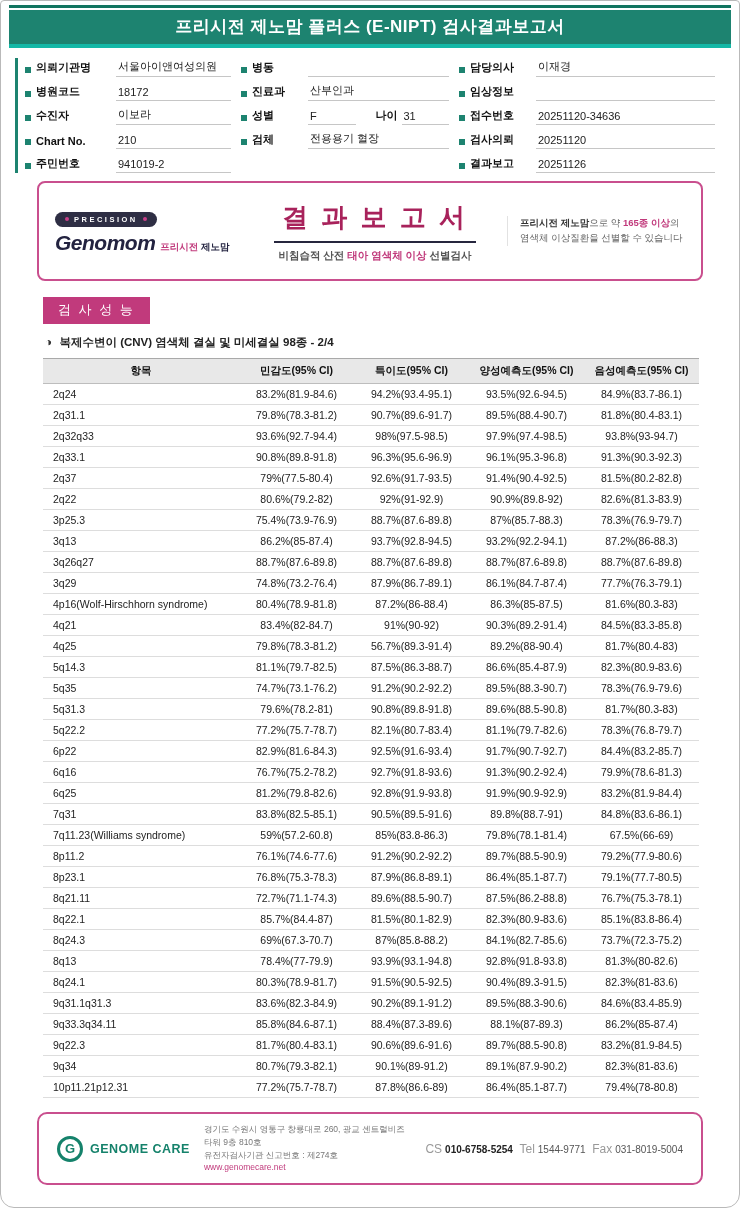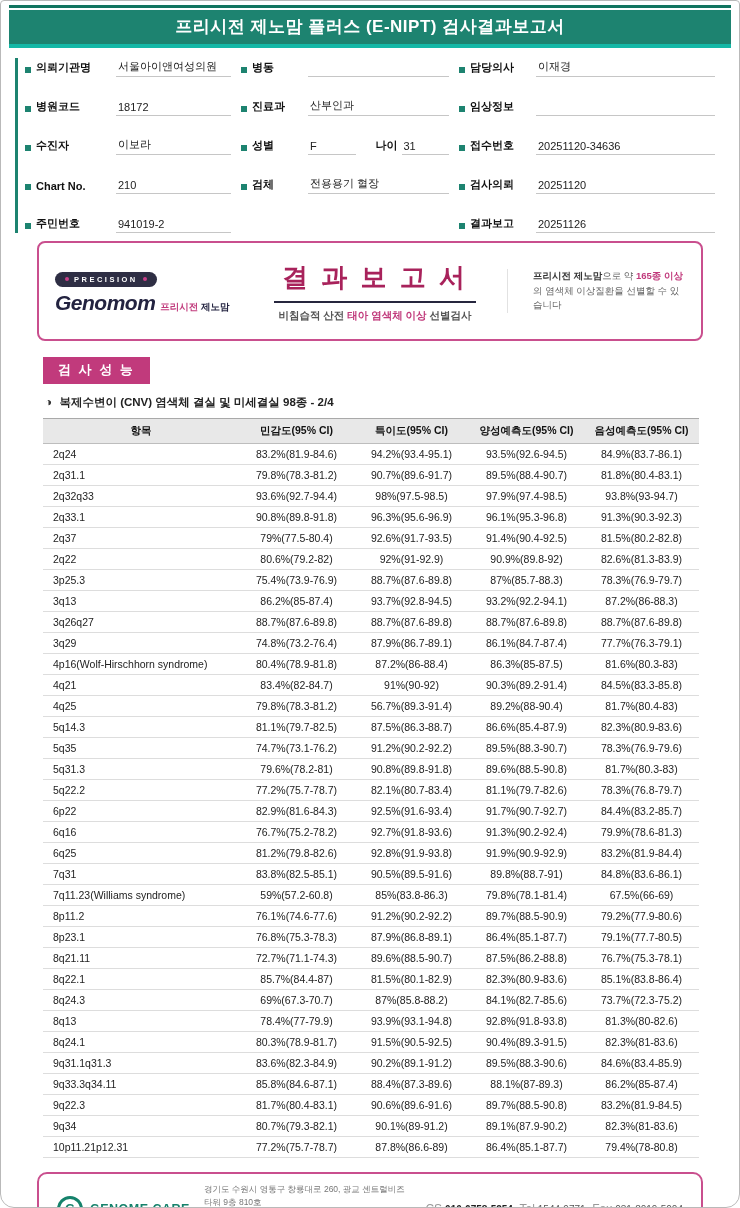--- a/index.html
+++ b/index.html
@@ -10,21 +10,21 @@
           overflow:hidden; position:relative; }
 
   
   .titlebar { margin:4px 8px 0; border-top:3px solid #11745f; padding-top:2px; }
   .titlebar-inner { background:#1d8370; color:#fff; font-weight:bold; font-size:17px;
                     text-align:center; padding:5px 0 6px; letter-spacing:0.5px;
                     border-bottom:4px solid #14b8a6; }
 
   
   .info { display:flex; margin:10px 14px 6px; border-left:3px solid #1d8370; padding-left:7px; }
-  .info-col { display:flex; flex-direction:column; gap:20px; }
+  .info-col { display:flex; flex-direction:column; gap:5px; }
   .info-col1 { width:216px; } .info-col2 { width:218px; } .info-col3 { flex:1; }
   .info-row { display:flex; align-items:flex-end; min-height:19px; }
   .sq { width:6px; height:6px; background:#1d8370; margin:0 5px 4px 0; flex:none; }
   .info-label { font-weight:bold; font-size:11px; color:#111; white-space:nowrap; padding-bottom:2px; }
   .info-col1 .info-label { width:80px; }
   .info-col2 .info-label { width:56px; }
   .info-col3 .info-label { width:66px; }
   .info-label.sub { width:auto !important; margin:0 4px 0 10px; }
   .info-value { flex:1; font-size:11px; color:#222; border-bottom:1px solid #c6c6c6;
                 padding:0 2px 2px; min-height:15px; margin-right:10px; }
@@ -38,27 +38,27 @@
   .badge-dot { width:4px; height:4px; border-radius:50%; background:#c9408a; }
   .brand-row { margin-top:4px; display:flex; align-items:baseline; gap:5px; }
   .brand { font-size:21px; font-weight:800; color:#232340; letter-spacing:-0.5px;font-style:italic; }
   .brand-kr { font-size:9.5px; font-weight:bold; white-space:nowrap; }
   .kr1 { color:#c13a7c; } .kr2 { color:#232340; }
   .title-block { flex:1; text-align:center; }
   .report-title { display:inline-block; font-size:26px; font-weight:800; color:#a8225b;
                   letter-spacing:3px; border-bottom:2px solid #26263e; padding:0 8px 6px; white-space:nowrap; }
   .report-sub { margin-top:6px; font-size:10.5px; color:#555; font-weight:bold; }
   .hl { color:#c13a7c; font-weight:bold; }
-  .side-note { width:178px; border-left:1px solid #e2e2e2; padding-left:25px;
+  .side-note { width:178px; border-left:1px solid #e2e2e2; padding-left:12px;
                font-size:9.5px; color:#666; line-height:1.55; }
   .side-note .dark { color:#333; }
 
   
   .section-row { margin:16px 0 0 42px; }
-  .section-label { display:inline-block; background:#c13a7c; color:#fff; font-weight:bold;
+  .section-label { display:inline-block; background:#c13a7c; color:#fff; font-weight:normal;
                    font-size:13px; padding:4px 15px 5px; letter-spacing:2px; }
   .table-caption { margin:11px 44px 8px; font-size:11.5px; font-weight:bold; color:#222; }
   .half-icon { margin-right:4px; font-size:12px; color:#333; font-weight:normal; }
 
   
   table.perf { width:656px; margin:0 42px; border-collapse:collapse; table-layout:fixed; }
   .perf thead th { background:#e8e8e8; font-size:10.5px; font-weight:bold; padding:5px 2px;
                    border-top:1px solid #a9a9a9; border-bottom:1px solid #bdbdbd; color:#111;
                    text-align:center; white-space:nowrap; }
   .perf th:nth-child(1) { width:196px; }

